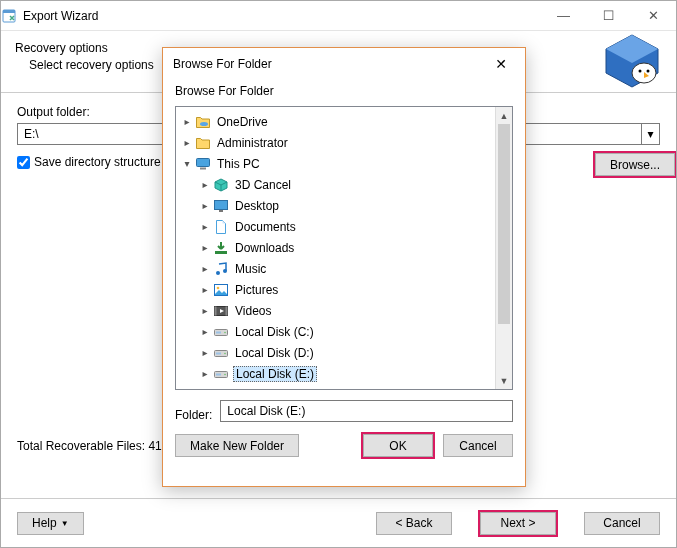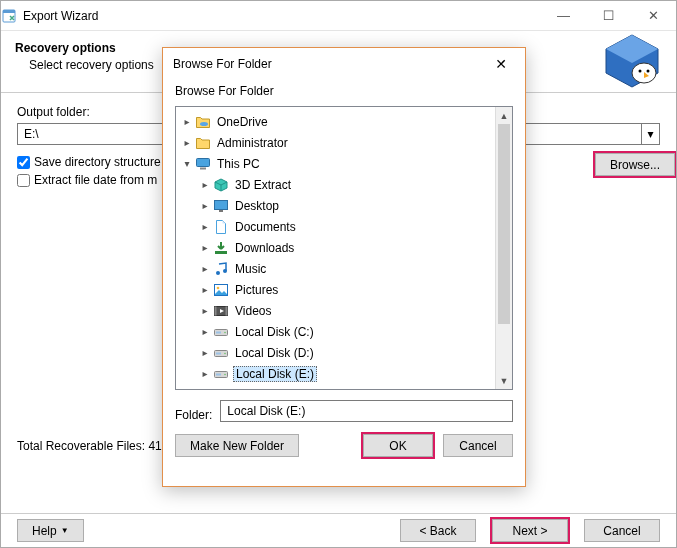--- a/index.html
+++ b/index.html
@@ -8,40 +8,40 @@
 
   
   .titlebar { height: 30px; display: flex; align-items: center; padding: 0 0 0 0; border-bottom: 1px solid #e5e5e5; }
   .titlebar .ticon { width: 16px; height: 16px; margin-right: 6px; }
   .titlebar .title { flex: 1; font-size: 12px; }
   .winbtns { display: flex; height: 100%; }
   .winbtn { width: 45px; display: flex; align-items: center; justify-content: center; color: #555; font-size: 13px; }
 
   
   .header { padding: 10px 14px 8px; position: relative; border-bottom: 1px solid #ccc; height:62px;}
-  .header h1 { font-size: 12px; font-weight: bold; margin: 0 0 3px 0; }
+  .header h1 { font-size: 12px; font-weight: normal; margin: 0 0 3px 0; }
   .header p { font-size: 12px; margin: 0 0 0 14px; color: #000; }
   .header .logo { position: absolute; right: 12px; top: 2px; width: 64px; height: 56px; }
 
   
   .body { padding: 12px 16px; position: relative; height: 380px;}
   .label { margin-bottom: 4px; }
   .combo { display: flex; }
   .combo input { flex:1; border:1px solid #7a7a7a; height:22px; padding:2px 6px; font-size:12px;}
   .combo .dd { width:18px; border:1px solid #7a7a7a; border-left:none; display:flex;align-items:center;justify-content:center; background:#fff;}
   .checks { margin-top: 10px; }
   .check { display:flex; align-items:center; margin-bottom:4px; gap:4px;}
   .check input { margin:0;}
   .browse-wrap { position:absolute; right:1px; top:60px;}
   .btn { height:23px; padding: 0 14px; background:#e1e1e1; border:1px solid #adadad; font-size:12px; display:inline-flex;align-items:center;justify-content:center; min-width:76px;}
   .hl-red { outline: 2px solid #d81b60; outline-offset: 0px; }
   .total { position:absolute; left:16px; bottom:20px;}
 
   
-  .footer { position:absolute; bottom:0; left:0; right:0; height:34px; border-top:1px solid #ccc; display:flex; align-items:center; padding:13px 16px; gap:16px;}
+  .footer { position:absolute; bottom:0; left:0; right:0; height:49px; border-top:1px solid #ccc; display:flex; align-items:center; padding:13px 16px; gap:28px;}
   .footer .spacer{flex:1;}
   .help-btn{ min-width:64px; display:flex; align-items:center; justify-content:center; gap:4px;}
 
   
   .modal { position:absolute; left:161px; top:46px; width:364px; height:440px; background:#fff; border:1px solid #e28f4a; box-shadow: 0 4px 18px rgba(0,0,0,0.25);}
   .modal .mtitle { height:32px; display:flex; align-items:center; padding:0 10px; font-size:12px;}
   .modal .mtitle .sp{flex:1;}
   .modal .mclose{ width:28px; height:22px; display:flex;align-items:center;justify-content:center; font-size:14px;}
   .modal .mlabel{ padding: 4px 12px 8px; font-size:12px;}
   .modal .tree-wrap{ margin:0 12px; border:1px solid #828790; height:284px; display:flex;}
@@ -164,24 +164,20 @@
       <input type="text" value="E:\" style="">
       <div class="dd">
           <span>▾</span>
         </div>
     </div>
     <div class="checks">
       <label class="check">
         <input type="checkbox" checked="" style="">
         <span>Save directory structure</span>
       </label>
-      <label class="check">
-        <input type="checkbox" style="">
-        <span>Extract file date from m</span>
-      </label>
     </div>
     <div class="browse-wrap">
       <button class="btn hl-red">Browse...</button>
     </div>
     <div class="total">Total Recoverable Files: 41</div>
   </div>
 
   <div class="footer">
     <button class="btn help-btn">
         <span>Help</span>
@@ -230,21 +226,21 @@
             </span>
             <span class="txt">This PC</span>
           </div>
           <div class="row" style="padding-left: 22px;">
             <span class="tw">▸</span>
             <span class="ic">
               <svg width="16" height="16">
                 <use href="#i-objects3d"></use>
               </svg>
             </span>
-            <span class="txt">3D Extract</span>
+            <span class="txt">3D Cancel</span>
           </div>
           <div class="row" style="padding-left: 22px;">
             <span class="tw">▸</span>
             <span class="ic">
               <svg width="16" height="16">
                 <use href="#i-desktop"></use>
               </svg>
             </span>
             <span class="txt">Desktop</span>
           </div>

